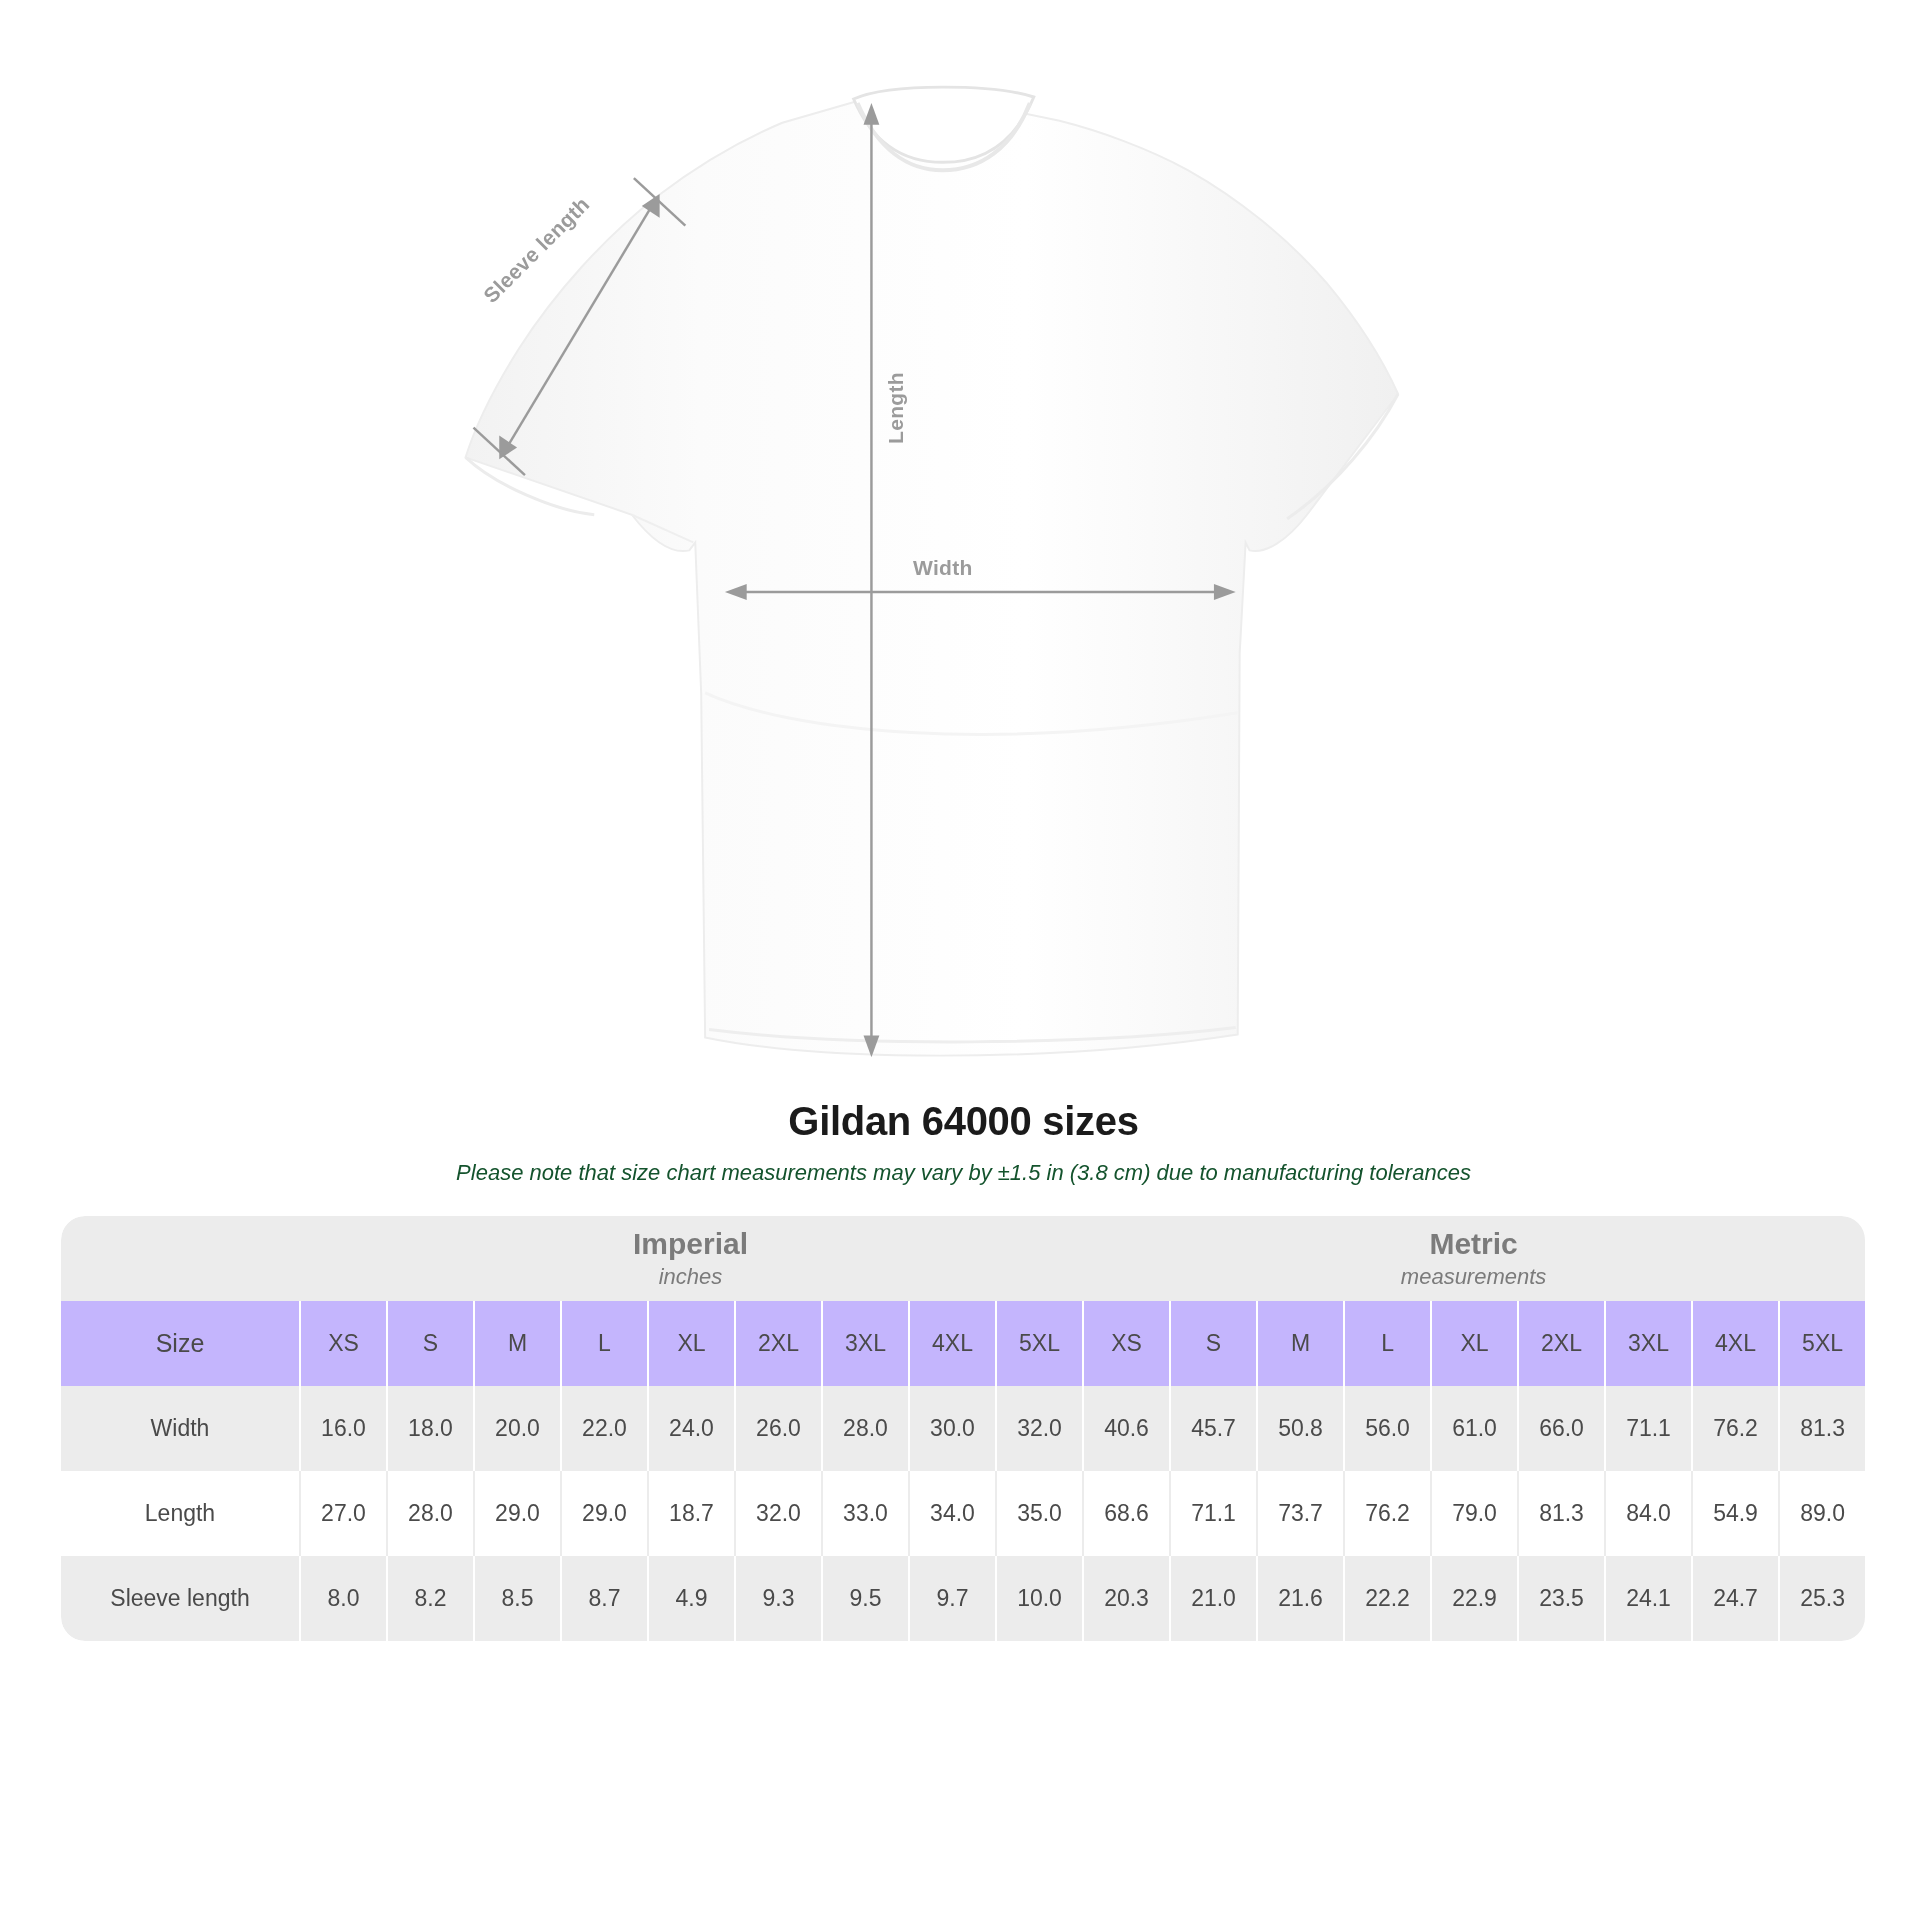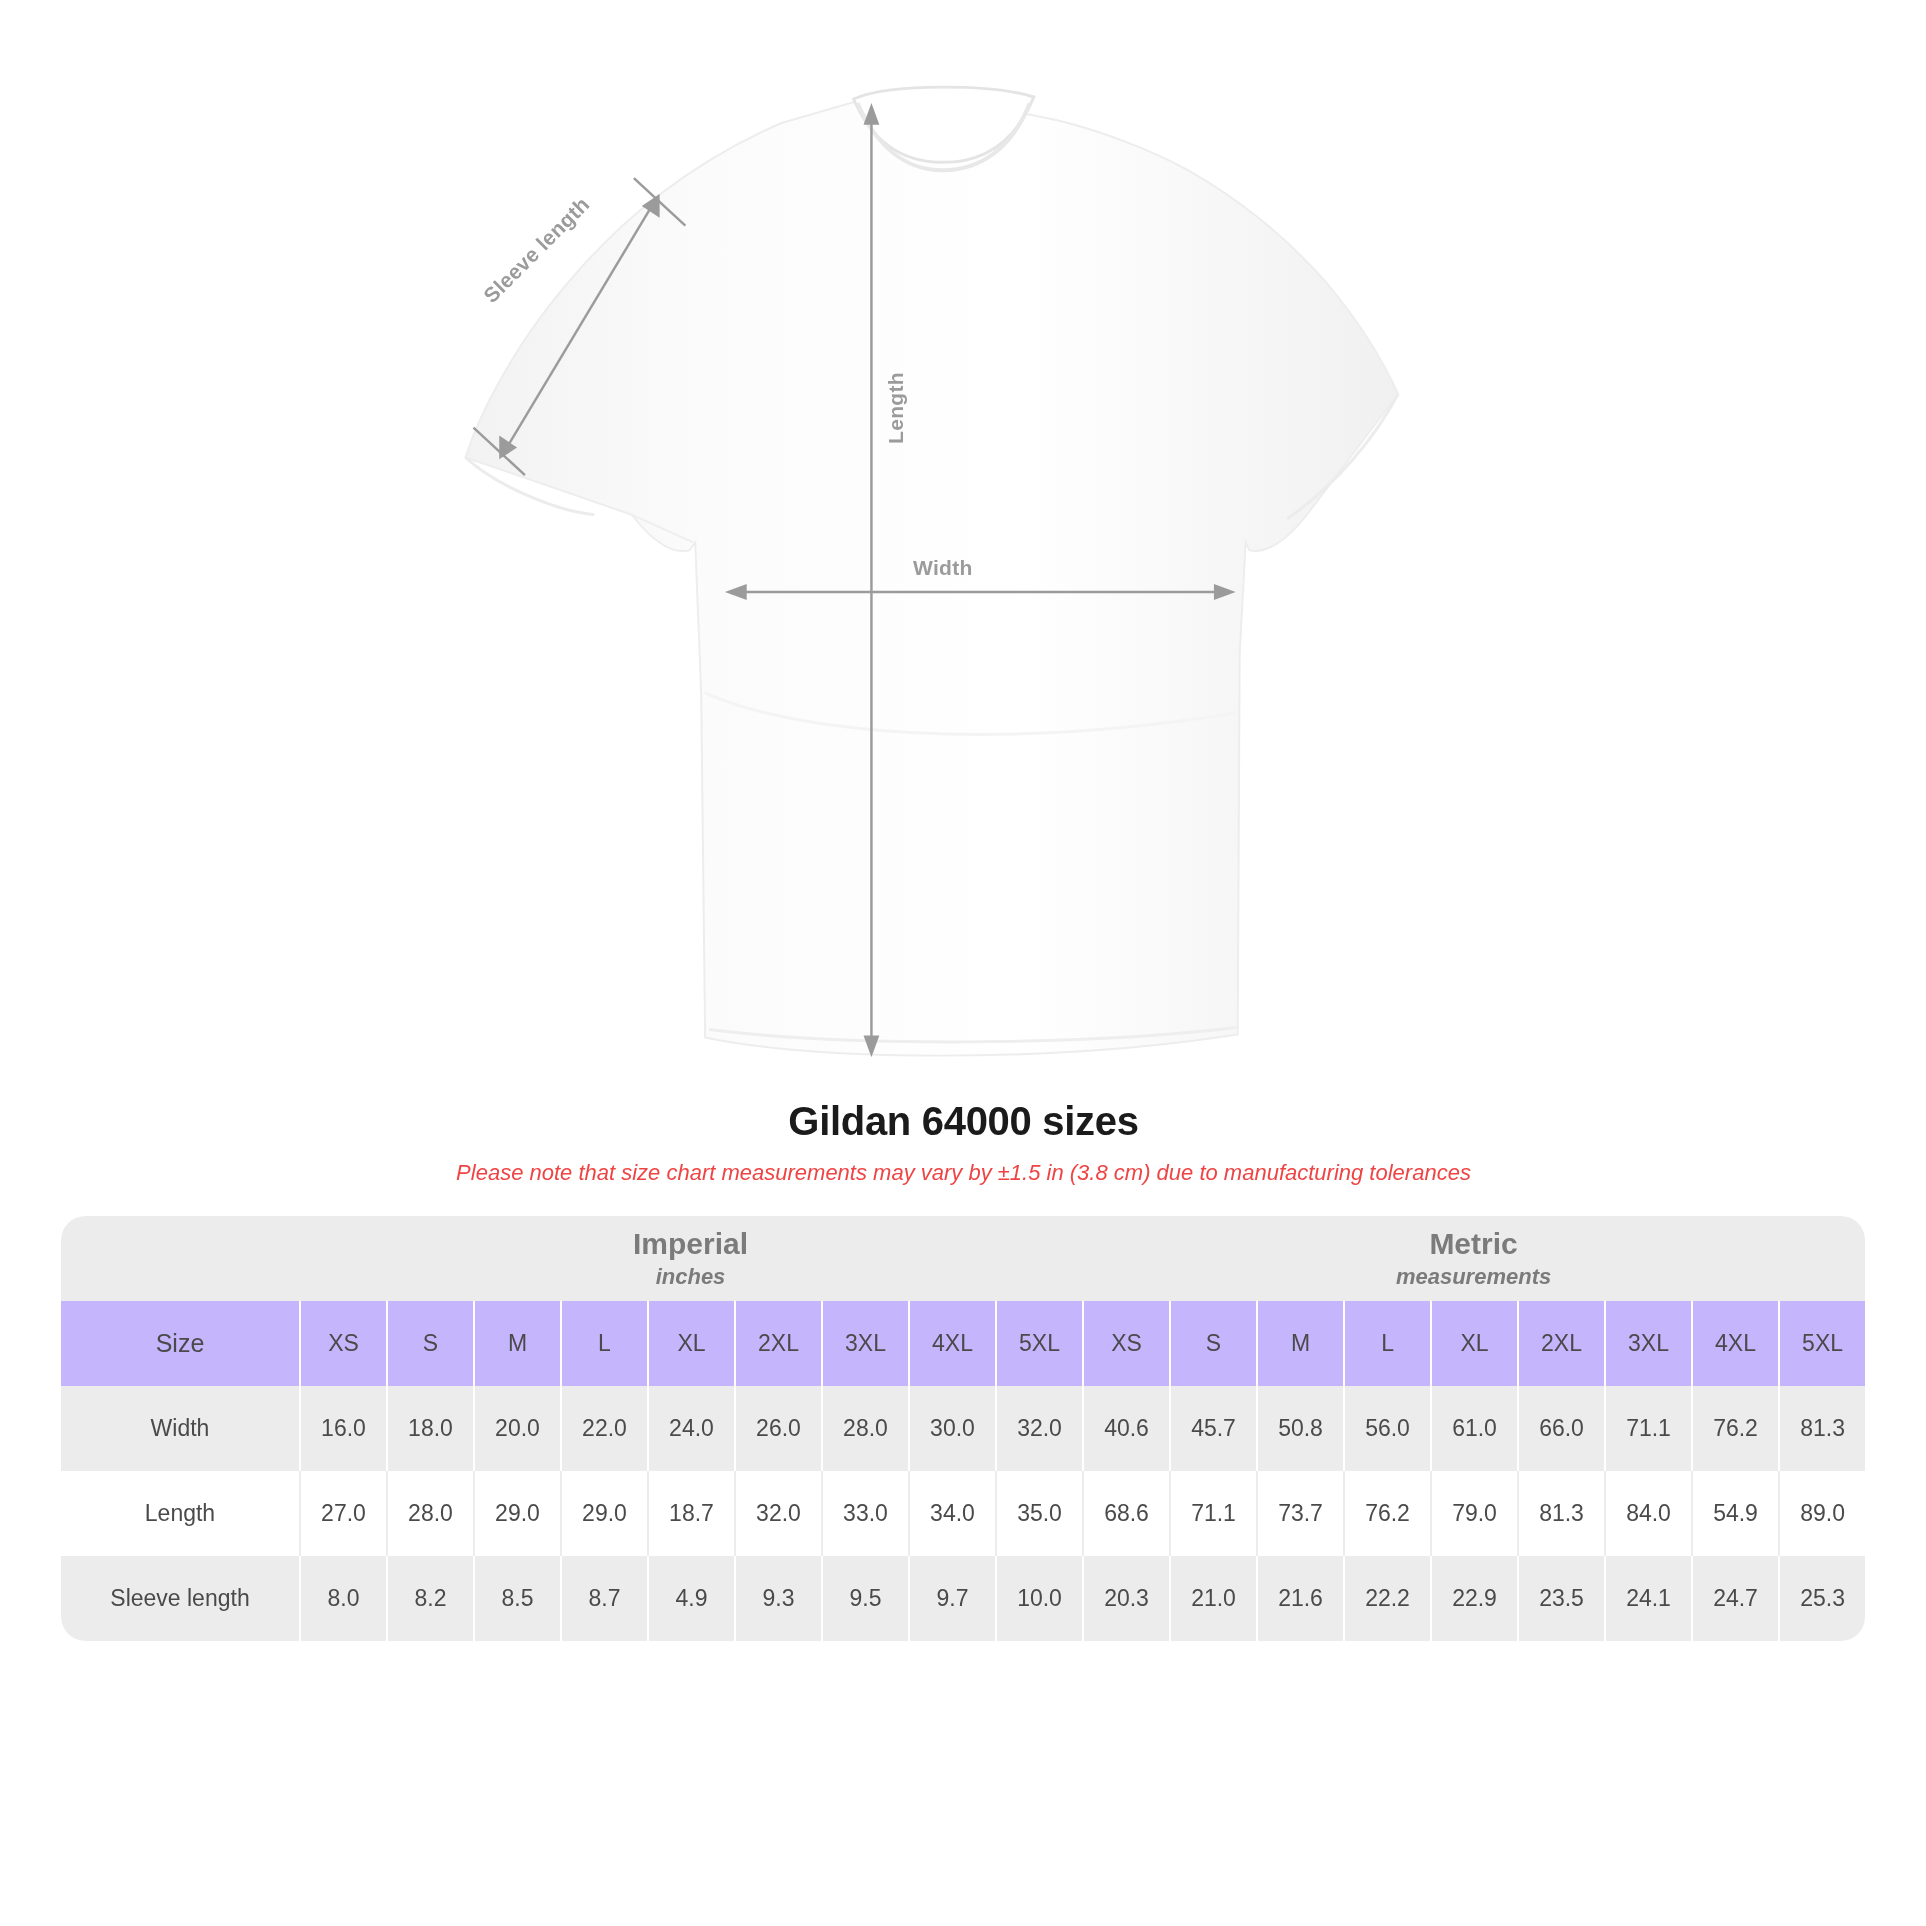--- a/index.html
+++ b/index.html
@@ -65,21 +65,21 @@
   .chart-title {
     font-size: 40px;
     font-weight: bold;
     color: #1b1b1b;
     margin: 4px 0 16px 0;
     letter-spacing: -0.3px;
   }
   .chart-note {
     font-size: 22px;
     font-style: italic;
-    color: #ef4444;
+    color: #14532d;
     margin: 16px;
   }
 
   
   .table-wrap {
     margin: 30px 61px 0 61px;
     border-radius: 24px;
     overflow: hidden;
     background: #ffffff;
   }
@@ -108,21 +108,20 @@
     font-size: 30px;
     font-weight: bold;
     color: #7b7b7b;
     line-height: 1.25;
   }
   .unit-sub {
     font-size: 22px;
     font-style: italic;
     color: #7b7b7b;
     line-height: 1.35;
-    font-weight: bold;
   }
   .unit-row td.corner {
     background: #ececec;
   }
   
   .size-row td {
     background: #c4b5fd;
     font-weight: bold;
     color: #5d5d5d;
     font-size: 24px;

